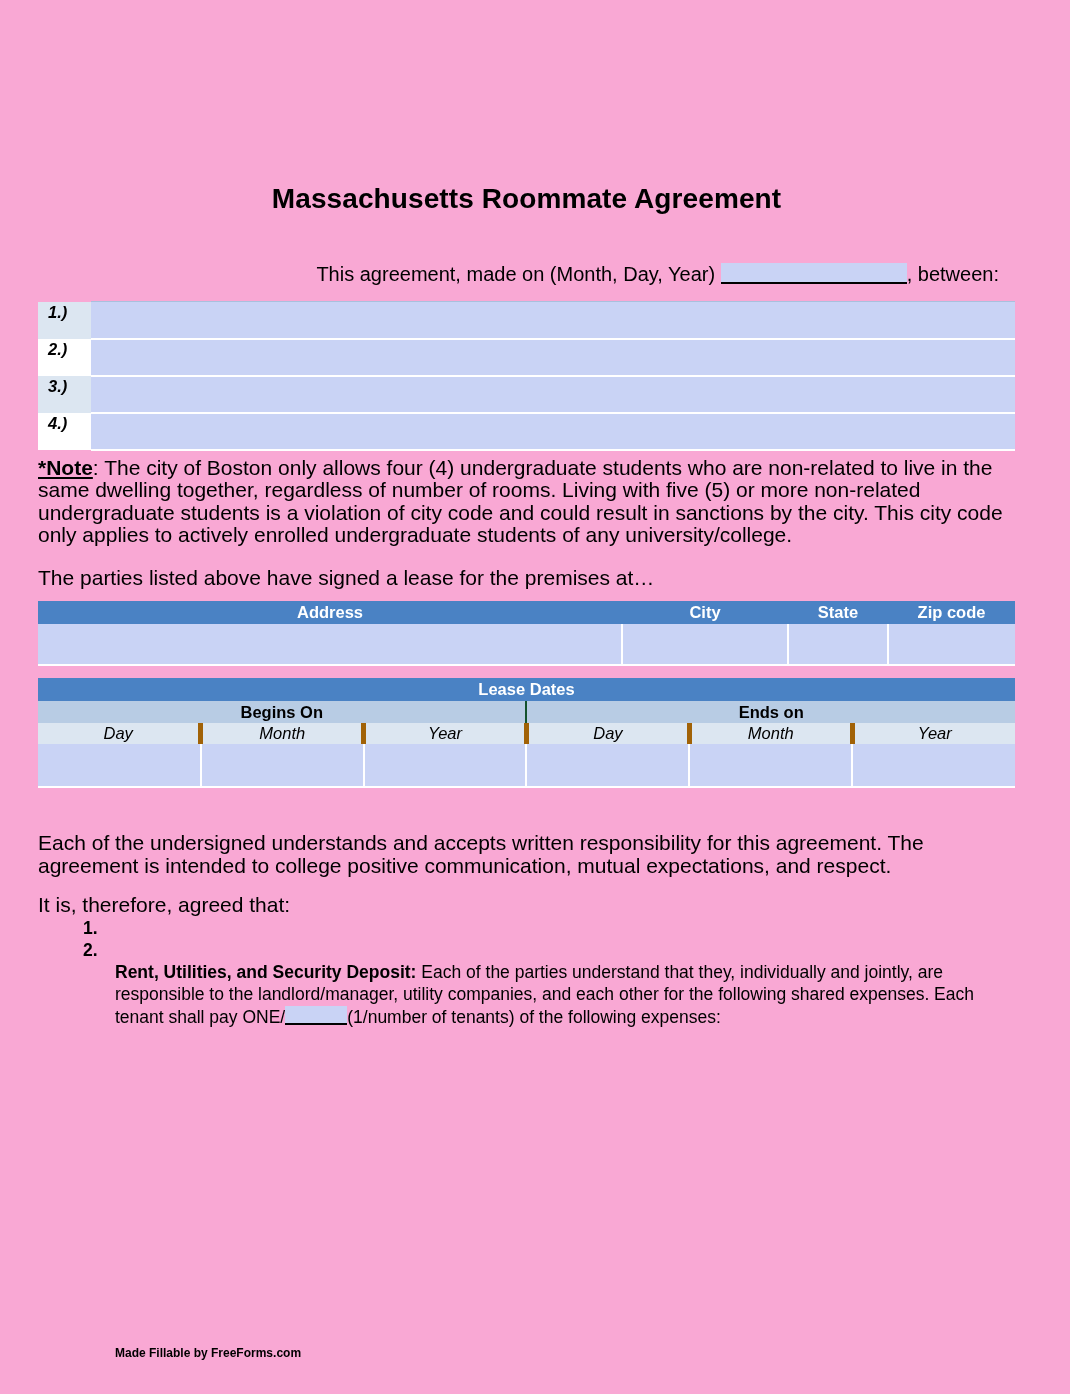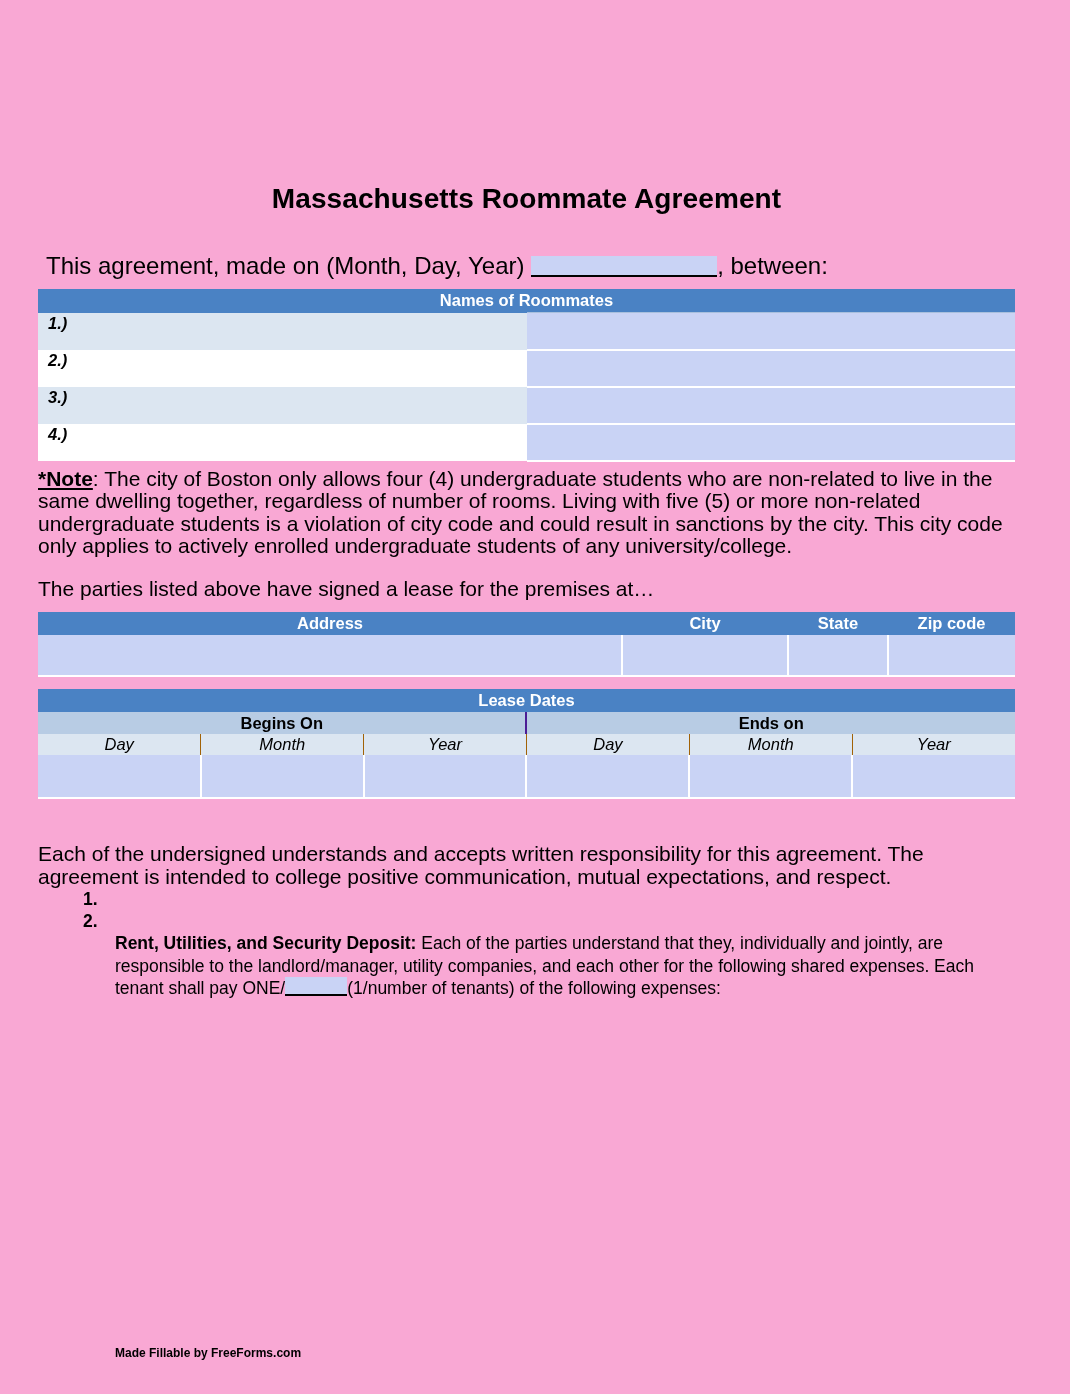--- a/index.html
+++ b/index.html
@@ -35,24 +35,24 @@
     font-size: 28px;
     font-weight: bold;
     letter-spacing: 0.1px;
     margin: 0;
     padding-top: 182px;
     line-height: 34px;
   }
 
   
   .intro-line {
-    text-align: left;
-    font-size: 24px;
+    text-align: right;
+    font-size: 20px;
     line-height: 22px;
-    margin: 8px;
+    margin: 16px;
     padding-top: 31px;
     white-space: nowrap;
   }
   .blank-fill {
     display: inline-block;
     background: #c9d3f5;
     border-bottom: 2px solid #000000;
     vertical-align: -3px;
   }
   .blank-date { width: 186px; height: 19px; }
@@ -122,22 +122,22 @@
   #address-table { margin-top: 12px; }
   #address-table tr.data-row td {
     height: 40px;
     border-right: 2px solid #ffffff;
     border-bottom: 2px solid #ffffff;
   }
   #address-table tr.data-row td:last-child { border-right: none; }
 
   
   #lease-table { margin-top: 12px; padding-left: 9px; }
-  #lease-table td.sep-r { border-right: 2px solid #4c1d95; margin-top: 48px; }
-  #lease-table td.sub-sep { border-right: 1px solid #a16207; }
+  #lease-table td.sep-r { border-right: 2px solid #14532d; margin-top: 48px; }
+  #lease-table td.sub-sep { border-right: 5px solid #a16207; }
   #lease-table tr.data-row td {
     height: 42px;
     border-right: 2px solid #ffffff;
     border-bottom: 2px solid #ffffff;
   }
   #lease-table tr.data-row td:last-child { border-right: none; }
 
   
   .para {
     font-size: 21px;
@@ -193,23 +193,20 @@
 
     <h1 class="doc-title">Massachusetts Roommate Agreement</h1>
 
     <p class="intro-line">
       <span>This agreement, made on (Month, Day, Year)</span>
       <span class="blank-fill blank-date"></span><span>, between:</span>
     </p>
 
     <table class="form" id="roommates-table">
       <tbody>
-          <tr>
-        <td class="band-head" colspan="2">Names of Roommates</td>
-      </tr>
       <tr class="name-row rowA">
         <td class="num-cell num-shaded" style="width:43px;">1.)</td>
         <td class="fill-cell"></td>
       </tr>
       <tr class="name-row rowB">
         <td class="num-cell num-white" style="width:43px;">2.)</td>
         <td class="fill-cell"></td>
       </tr>
       <tr class="name-row rowA">
         <td class="num-cell num-shaded" style="width:43px;">3.)</td>
@@ -267,20 +264,21 @@
         <td class="fill-cell"></td>
         <td class="fill-cell"></td>
         <td class="fill-cell"></td>
         <td class="fill-cell"></td>
       </tr>
     </tbody>
       </table>
 
     <p class="para" style="padding-top:44px;">Each of the undersigned understands and accepts written responsibility for this agreement. The agreement is intended to college positive communication, mutual expectations, and respect.</p>
 
+    <p class="para para-gap-md">It is, therefore, agreed that:</p>
 
     <ol class="terms">
       <li class="li-gap">
         <span class="li-num">1.</span>
       </li>
       <li class="li-gap">
         <span class="li-num">2.</span>
         <span><b class="inline-bold">Rent, Utilities, and Security Deposit:</b><span> Each of the parties understand that they, individually and jointly, are responsible to the landlord/manager, utility companies, and each other for the following shared expenses. Each tenant shall pay ONE/</span><span class="blank-fill blank-tiny"></span><span>(1/number of tenants) of the following expenses:</span></span>
       </li>
     </ol>

